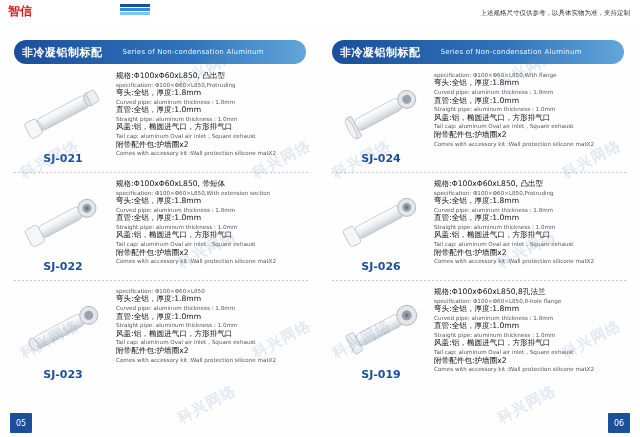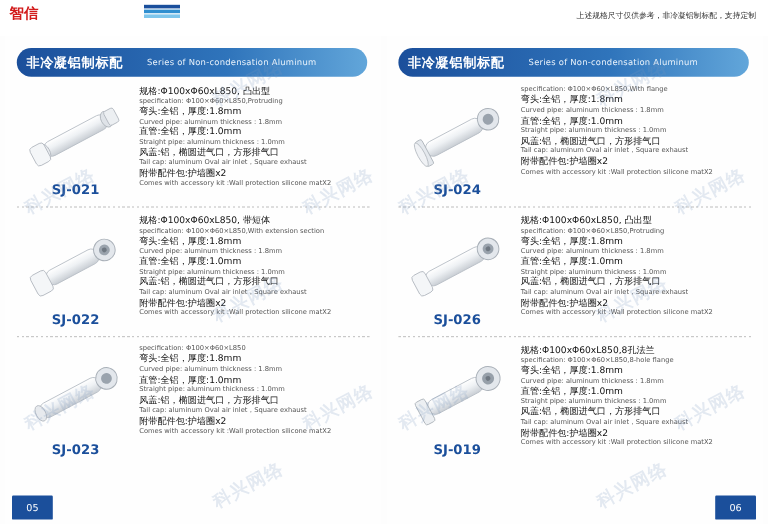--- a/index.html
+++ b/index.html
@@ -80,21 +80,21 @@
   }
   .spec .ln{margin-bottom:1px;line-height:1.15;}
   .spec .cn{font-size:7.6px;color:#111;font-weight:normal;letter-spacing:0px;}
   .spec .en{font-size:5.6px;color:#555;letter-spacing:0px;}
   .hr-dot{
     position:absolute;left:0;top:100px;width:294px;height:1px;
     background:repeating-linear-gradient(to right,#c8c8c8 0,#c8c8c8 2px,transparent 2px,transparent 4px);
   }
   
   .pnum{
-    position:absolute;bottom:4px;width:34px;height:20px;
+    position:absolute;bottom:4px;width:22px;height:20px;
     background:#1b4f9b;color:#fff;font-size:8px;
     display:flex;align-items:center;justify-content:center;
     border-radius:1px;
   }
   .pnum.left{left:6px;}
   .pnum.right{right:6px;}
   
   .wm{
     position:absolute;color:rgba(120,150,190,0.20);
     font-size:15px;font-weight:bold;
@@ -113,21 +113,21 @@
   <div class="top-bar">
     <div class="logo-block">
       <div class="logo-mark">智信</div>
       <div class="company-name">泰州智信金属制品科技有限公司</div>
     </div>
     <div class="stripes">
         <i></i>
         <i></i>
         <i></i>
       </div>
-    <div class="top-note">上述规格尺寸仅供参考，非冷凝铝制标配，支持定制</div>
+    <div class="top-note">上述规格尺寸仅供参考，以具体实物为准，支持定制</div>
   </div>
 
   <div class="sheet left">
     <div class="title-bar">
       <span class="title-cn">非冷凝铝制标配</span>
       <span class="title-en">Series of Non-condensation Aluminum</span>
     </div>
 
     <div class="row r1">
       <div class="img-cell">

